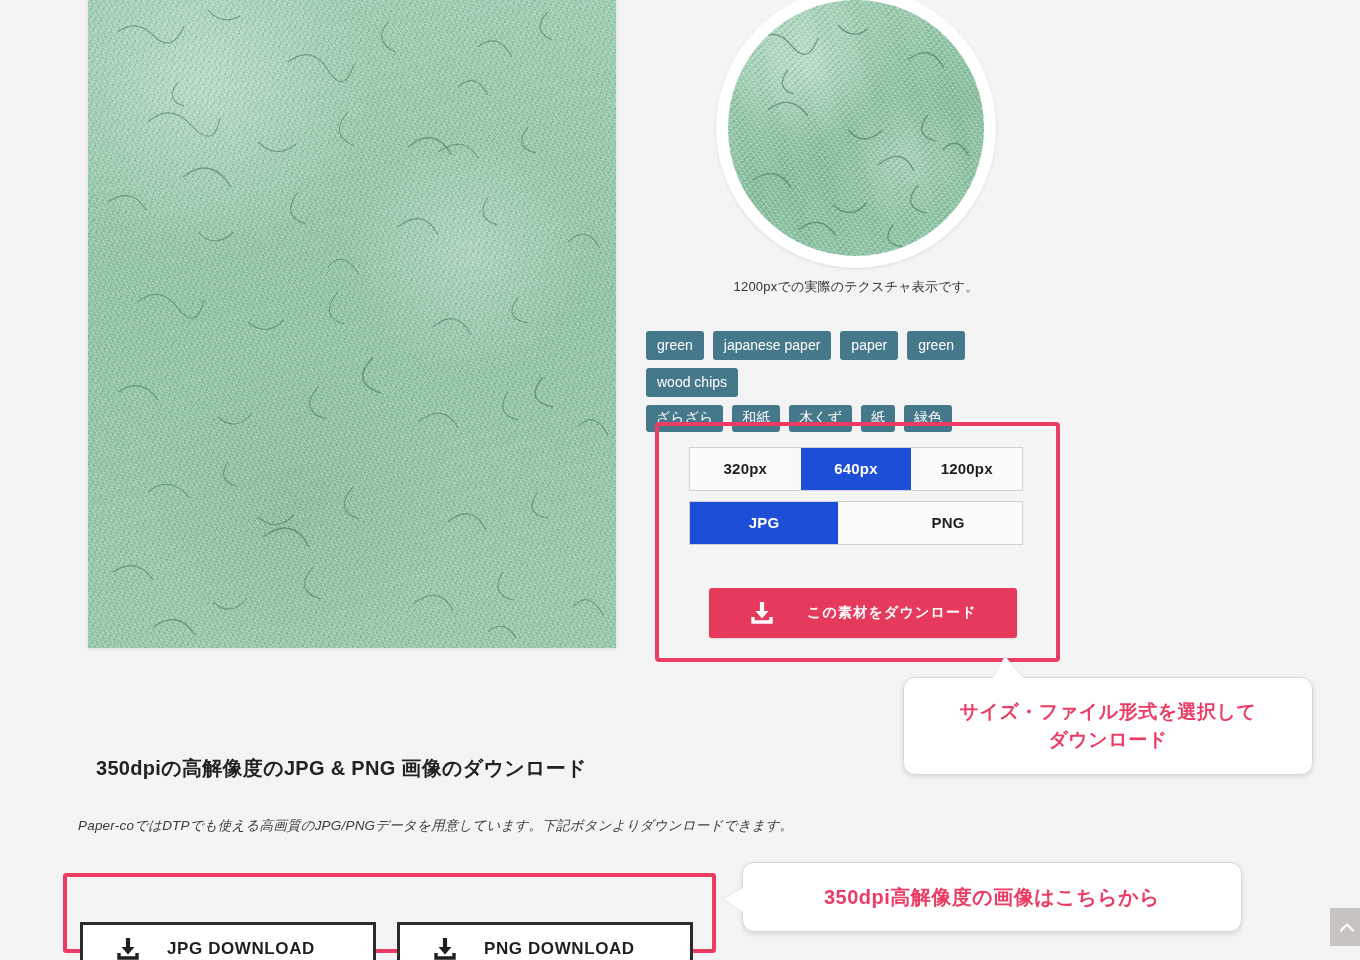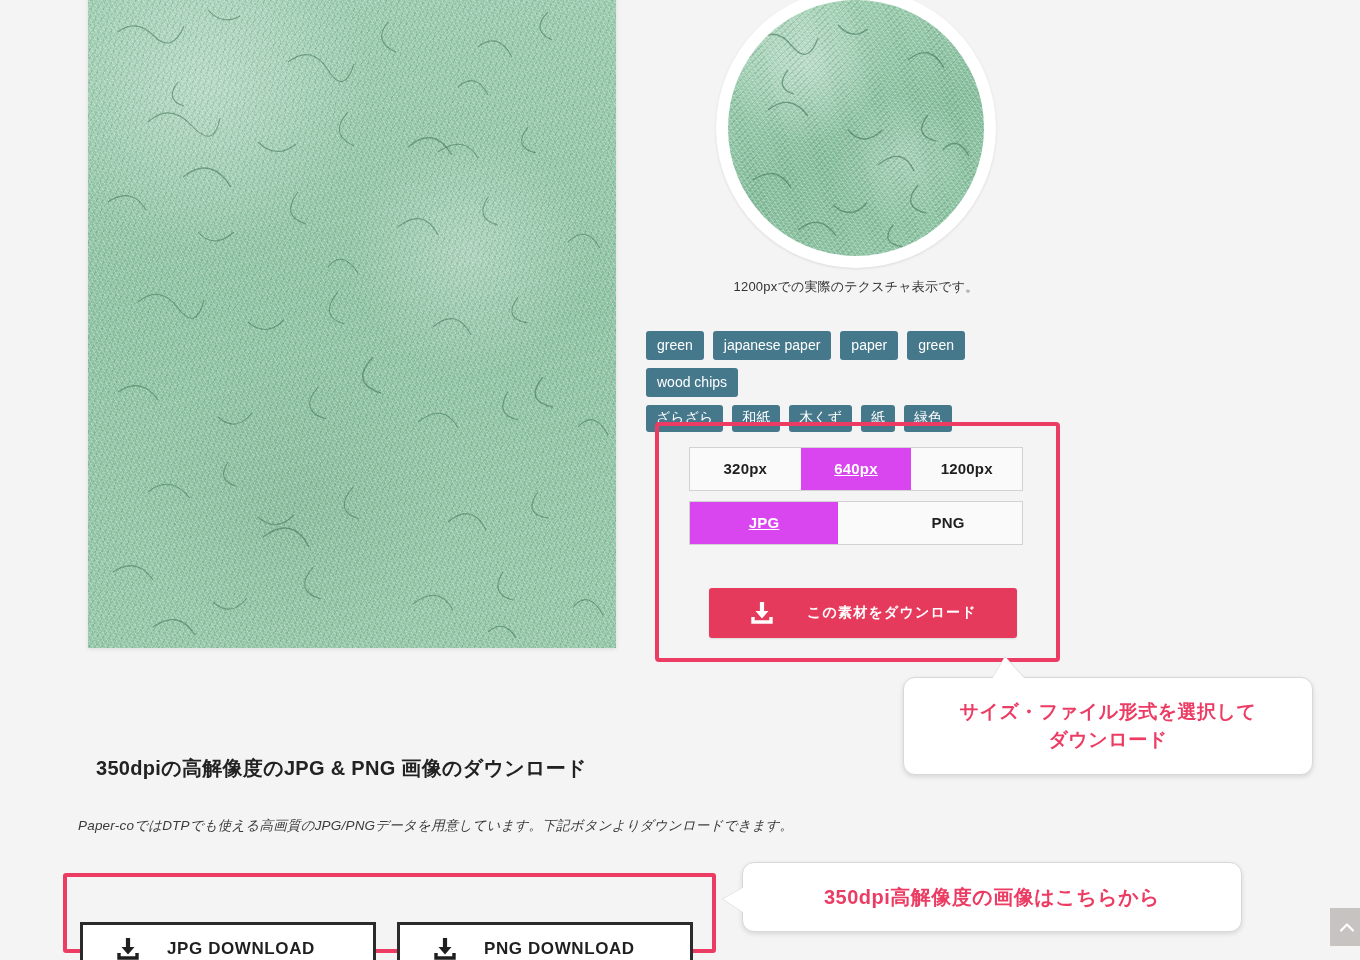--- a/index.html
+++ b/index.html
@@ -82,21 +82,21 @@
   .seg { display: flex; border: 1px solid #d2d2d2; background: #fafafa; }
   .seg + .seg { margin-top: 10px; gap: 36px; }
   .seg-btn {
     flex: 1 1 0; text-align: center;
     padding: 12px 4px 13px;
     font-size: 15px; font-weight: bold; color: #1f1f1f;
     background: #fafafa; cursor: pointer;
     letter-spacing: .2px; border: none;
     font-family: inherit;
   }
-  .seg-btn.active { background: #d946ef; color: #ffffff; text-decoration: underline; }
+  .seg-btn.active { background: #1d4ed8; color: #ffffff; }
 
   .dl-btn {
     position: absolute; left: 709px; top: 588px;
     width: 308px; height: 50px;
     background: #e63a5d; border: none; border-radius: 3px;
     display: flex; align-items: center; cursor: pointer;
     box-shadow: 0 1px 2px rgba(0,0,0,0.10);
   }
   .dl-btn .dl-ico { margin-left: 40px; display: flex; }
   .dl-btn .dl-label {

